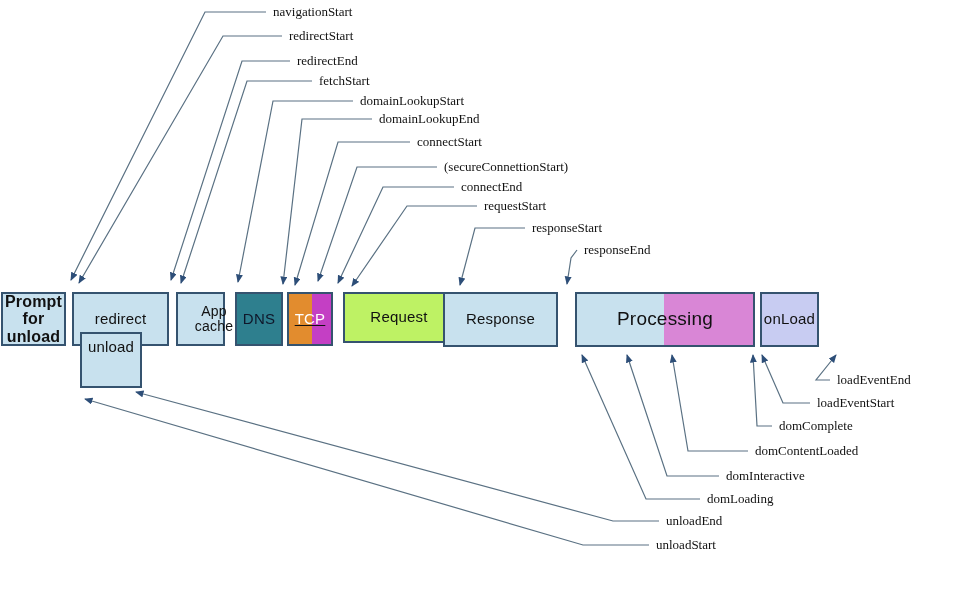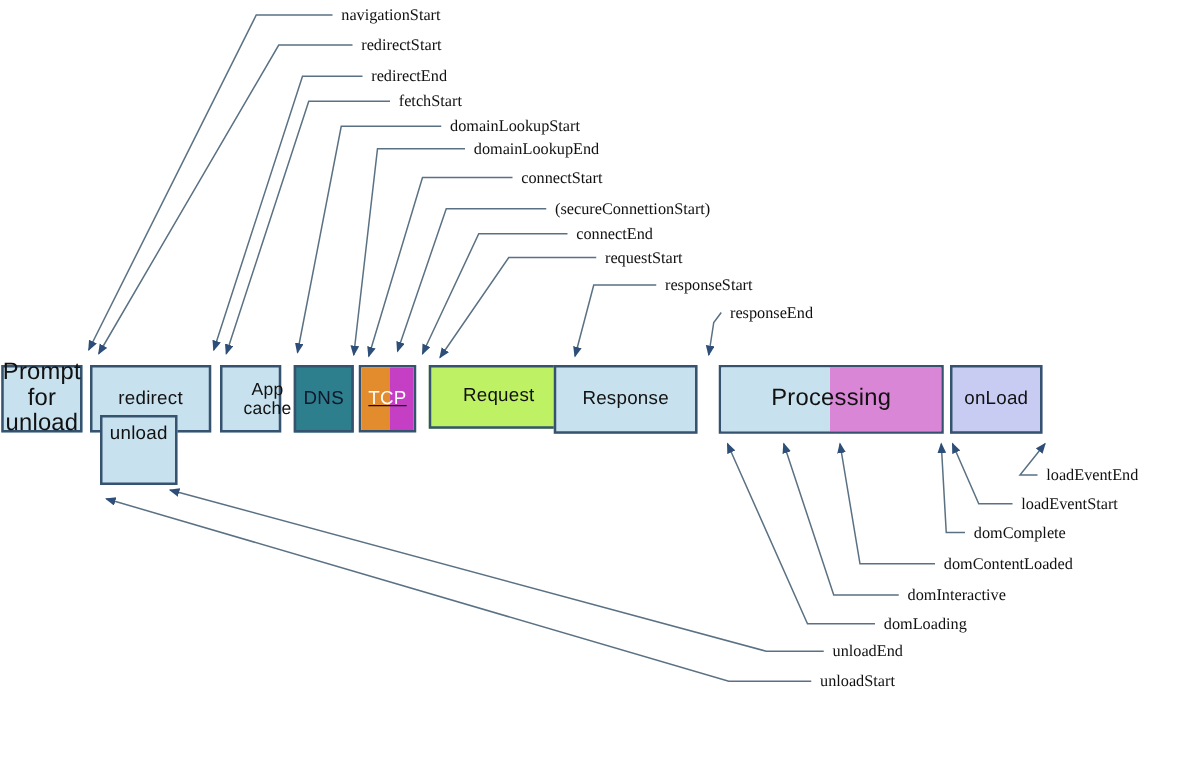--- a/index.html
+++ b/index.html
@@ -67,21 +67,21 @@
       <polyline points="719,476 667,476 627,355" class="leader" marker-end="url(#arw)"></polyline>
       <text x="726" y="480" class="evlabel">domInteractive</text>
       <polyline points="700,499 646,499 582,355" class="leader" marker-end="url(#arw)"></polyline>
       <text x="707" y="503" class="evlabel">domLoading</text>
       <polyline points="659,521 613,521 136,392" class="leader" marker-end="url(#arw)"></polyline>
       <text x="666" y="525" class="evlabel">unloadEnd</text>
       <polyline points="649,545 583,545 85,399" class="leader" marker-end="url(#arw)"></polyline>
       <text x="656" y="549" class="evlabel">unloadStart</text>
     </svg>
 <div class="box" style="left: 1px; top: 292px; width: 65px; height: 54px; background: rgb(200, 225, 238);">
-      <div class="lbl" style="font-size: 19px;">Prompt<br>for<br>unload</div>
+      <div class="lbl" style="font-size: 16px; font-weight: bold;">Prompt<br>for<br>unload</div>
     </div>
     <div class="box" style="left: 72px; top: 292px; width: 97px; height: 54px; background: rgb(200, 225, 238);">
       <div class="lbl" style="font-size: 15px;">redirect</div>
     </div>
     <div class="box" style="left: 176px; top: 292px; width: 49px; height: 54px; background: rgb(200, 225, 238); padding-left: 27px;">
       <div class="lbl" style="font-size: 14px;">App<br>cache</div>
     </div>
     <div class="box" style="left: 235px; top: 292px; width: 48px; height: 54px; background: rgb(46, 127, 142);">
       <div class="lbl" style="font-size: 15px; color: #0f172a;">DNS</div>
     </div>
@@ -94,19 +94,19 @@
       <div class="lbl" style="font-size: 15px;">Request</div>
     </div>
     <div class="box" style="left: 443px; top: 292px; width: 115px; height: 55px; background: rgb(200, 225, 238);">
       <div class="lbl" style="font-size: 15px;">Response</div>
     </div>
     <div class="box" style="left: 575px; top: 292px; width: 180px; height: 55px;">
       <div class="seg" style="left: 0%; width: 49.4%; background: rgb(200, 225, 238);"></div>
       <div class="seg" style="left: 49.4%; width: 50.6%; background: rgb(217, 134, 214);"></div>
       <div class="lbl" style="font-size: 19px;">Processing</div>
     </div>
-    <div class="box" style="left: 760px; top: 292px; width: 74px; height: 55px; background: rgb(200, 204, 242);">
+    <div class="box" style="left: 760px; top: 292px; width: 59px; height: 55px; background: rgb(200, 204, 242);">
       <div class="lbl" style="font-size: 15px;">onLoad</div>
     </div>
     <div class="box vtop" style="left: 80px; top: 332px; width: 62px; height: 56px; background: rgb(200, 225, 238);">
       <div class="lbl" style="font-size: 15px;">unload</div>
     </div>
   </div>
 
 </body></html>

